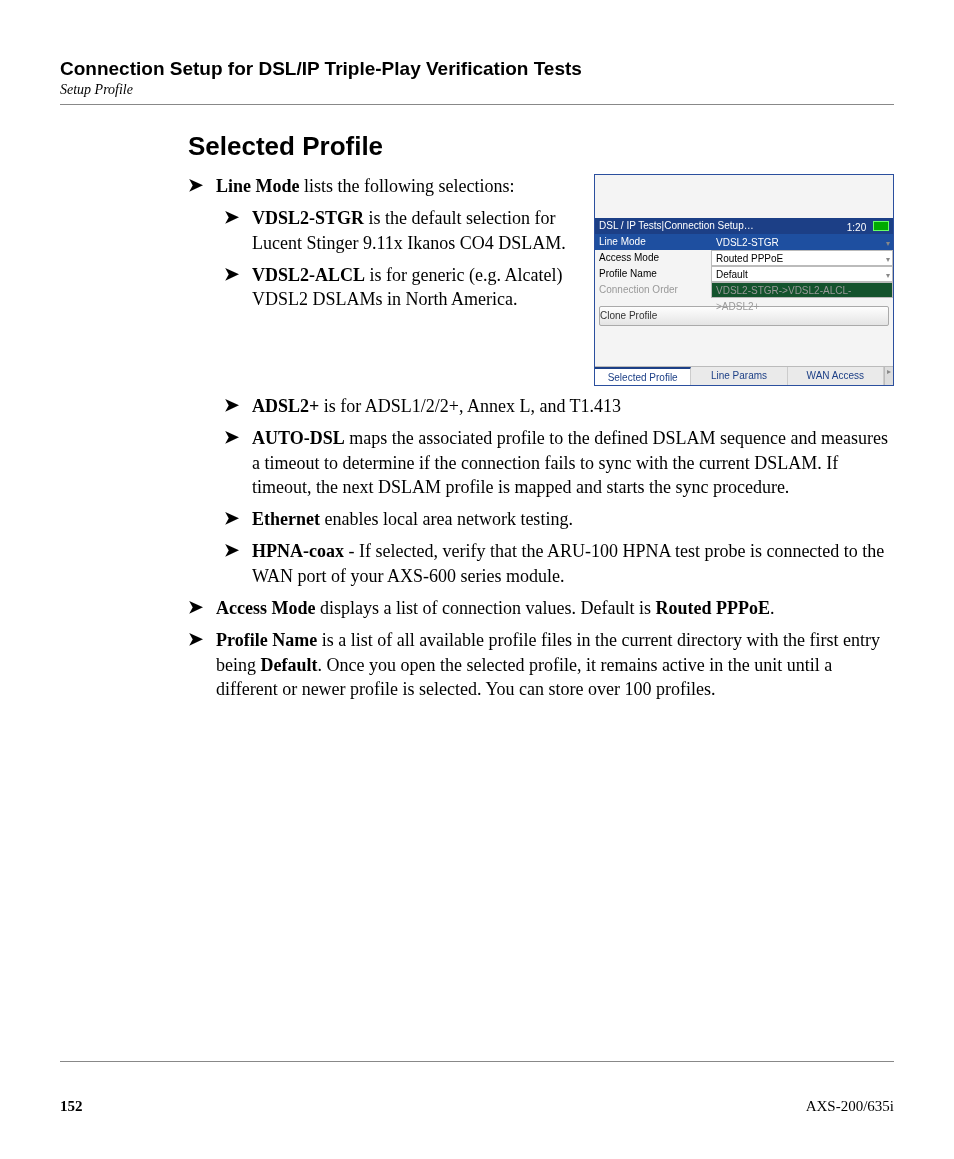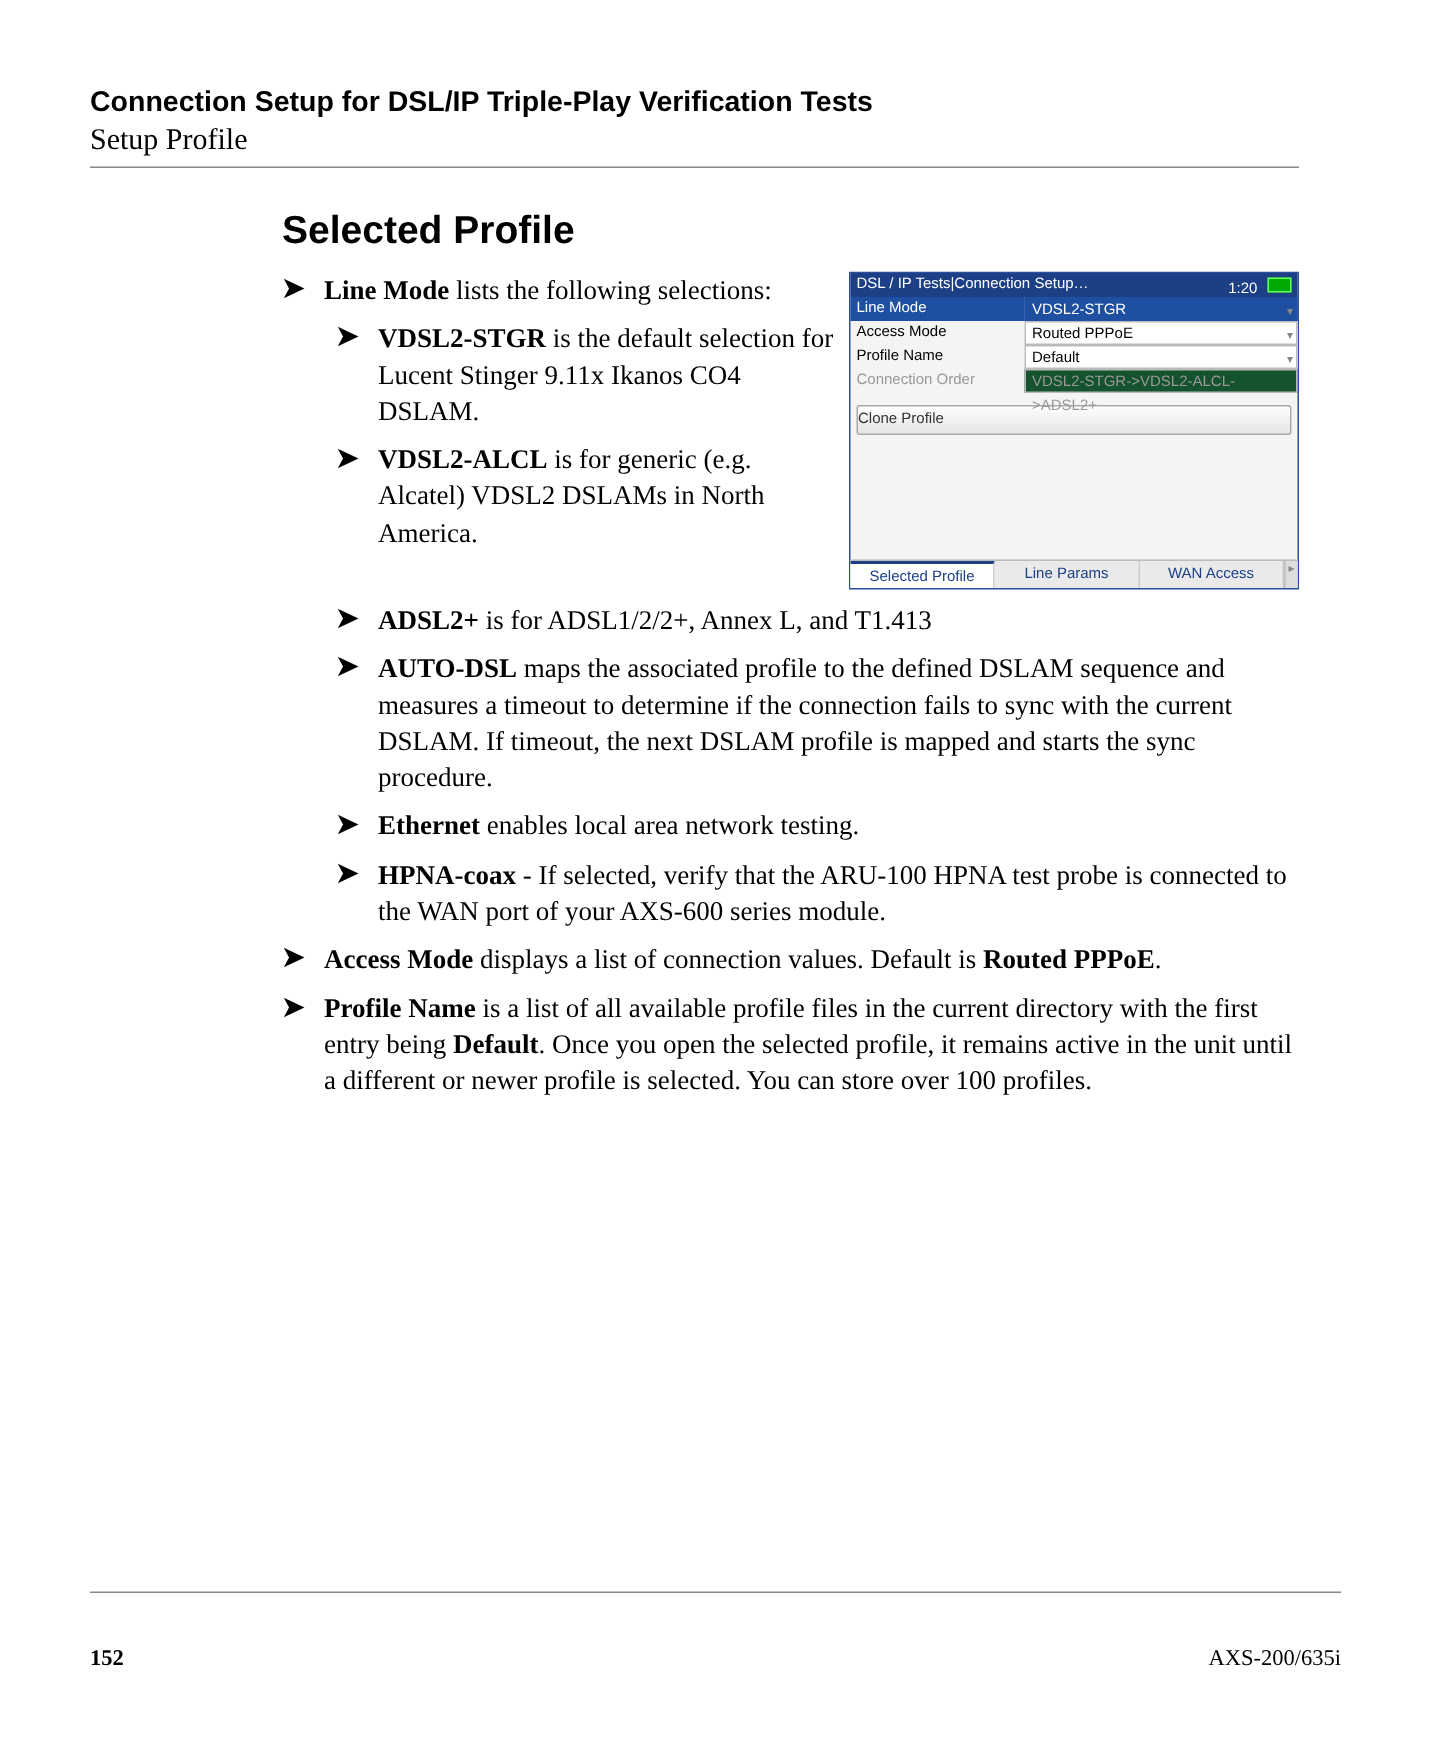--- a/index.html
+++ b/index.html
@@ -6,32 +6,33 @@
     margin: 0;
     padding: 0;
     background: #fff;
     font-family: "Times New Roman", Times, serif;
     color: #000;
   }
   .page {
     width: 954px;
     height: 1159px;
     box-sizing: border-box;
-    padding: 58px 88px 40px 60px;
+    padding: 58px 60px 40px 60px;
     position: relative;
   }
   .chapter-title {
     font-family: "Segoe UI", "Myriad Pro", Arial, sans-serif;
     font-weight: 700;
     font-size: 19px;
     margin: 0 0 2px 0;
   }
   .chapter-sub {
     font-family: "Times New Roman", Times, serif;
-    font-size: 20px;
+    font-style: italic;
+    font-size: 14px;
     margin: 0 0 6px 0;
   }
   .hr {
     border: none;
     border-top: 1px solid #888;
     margin: 0 0 26px 0;
   }
   .section-title {
     font-family: "Segoe UI", "Myriad Pro", Arial, sans-serif;
     font-weight: 700;
@@ -79,20 +80,21 @@
     position: relative;
   }
   .shot-title {
     background: #1c3f86;
     color: #fff;
     height: 16px;
     line-height: 16px;
     display: flex;
     justify-content: space-between;
     padding: 0 4px;
+    margin-top: 43px;
   }
   .shot-batt {
     display: inline-block;
     width: 14px; height: 8px;
     border: 1px solid #6f6; background: #0a0;
     margin-left: 4px; margin-top: 3px;
   }
   .shot-row {
     display: flex;
     height: 16px;

